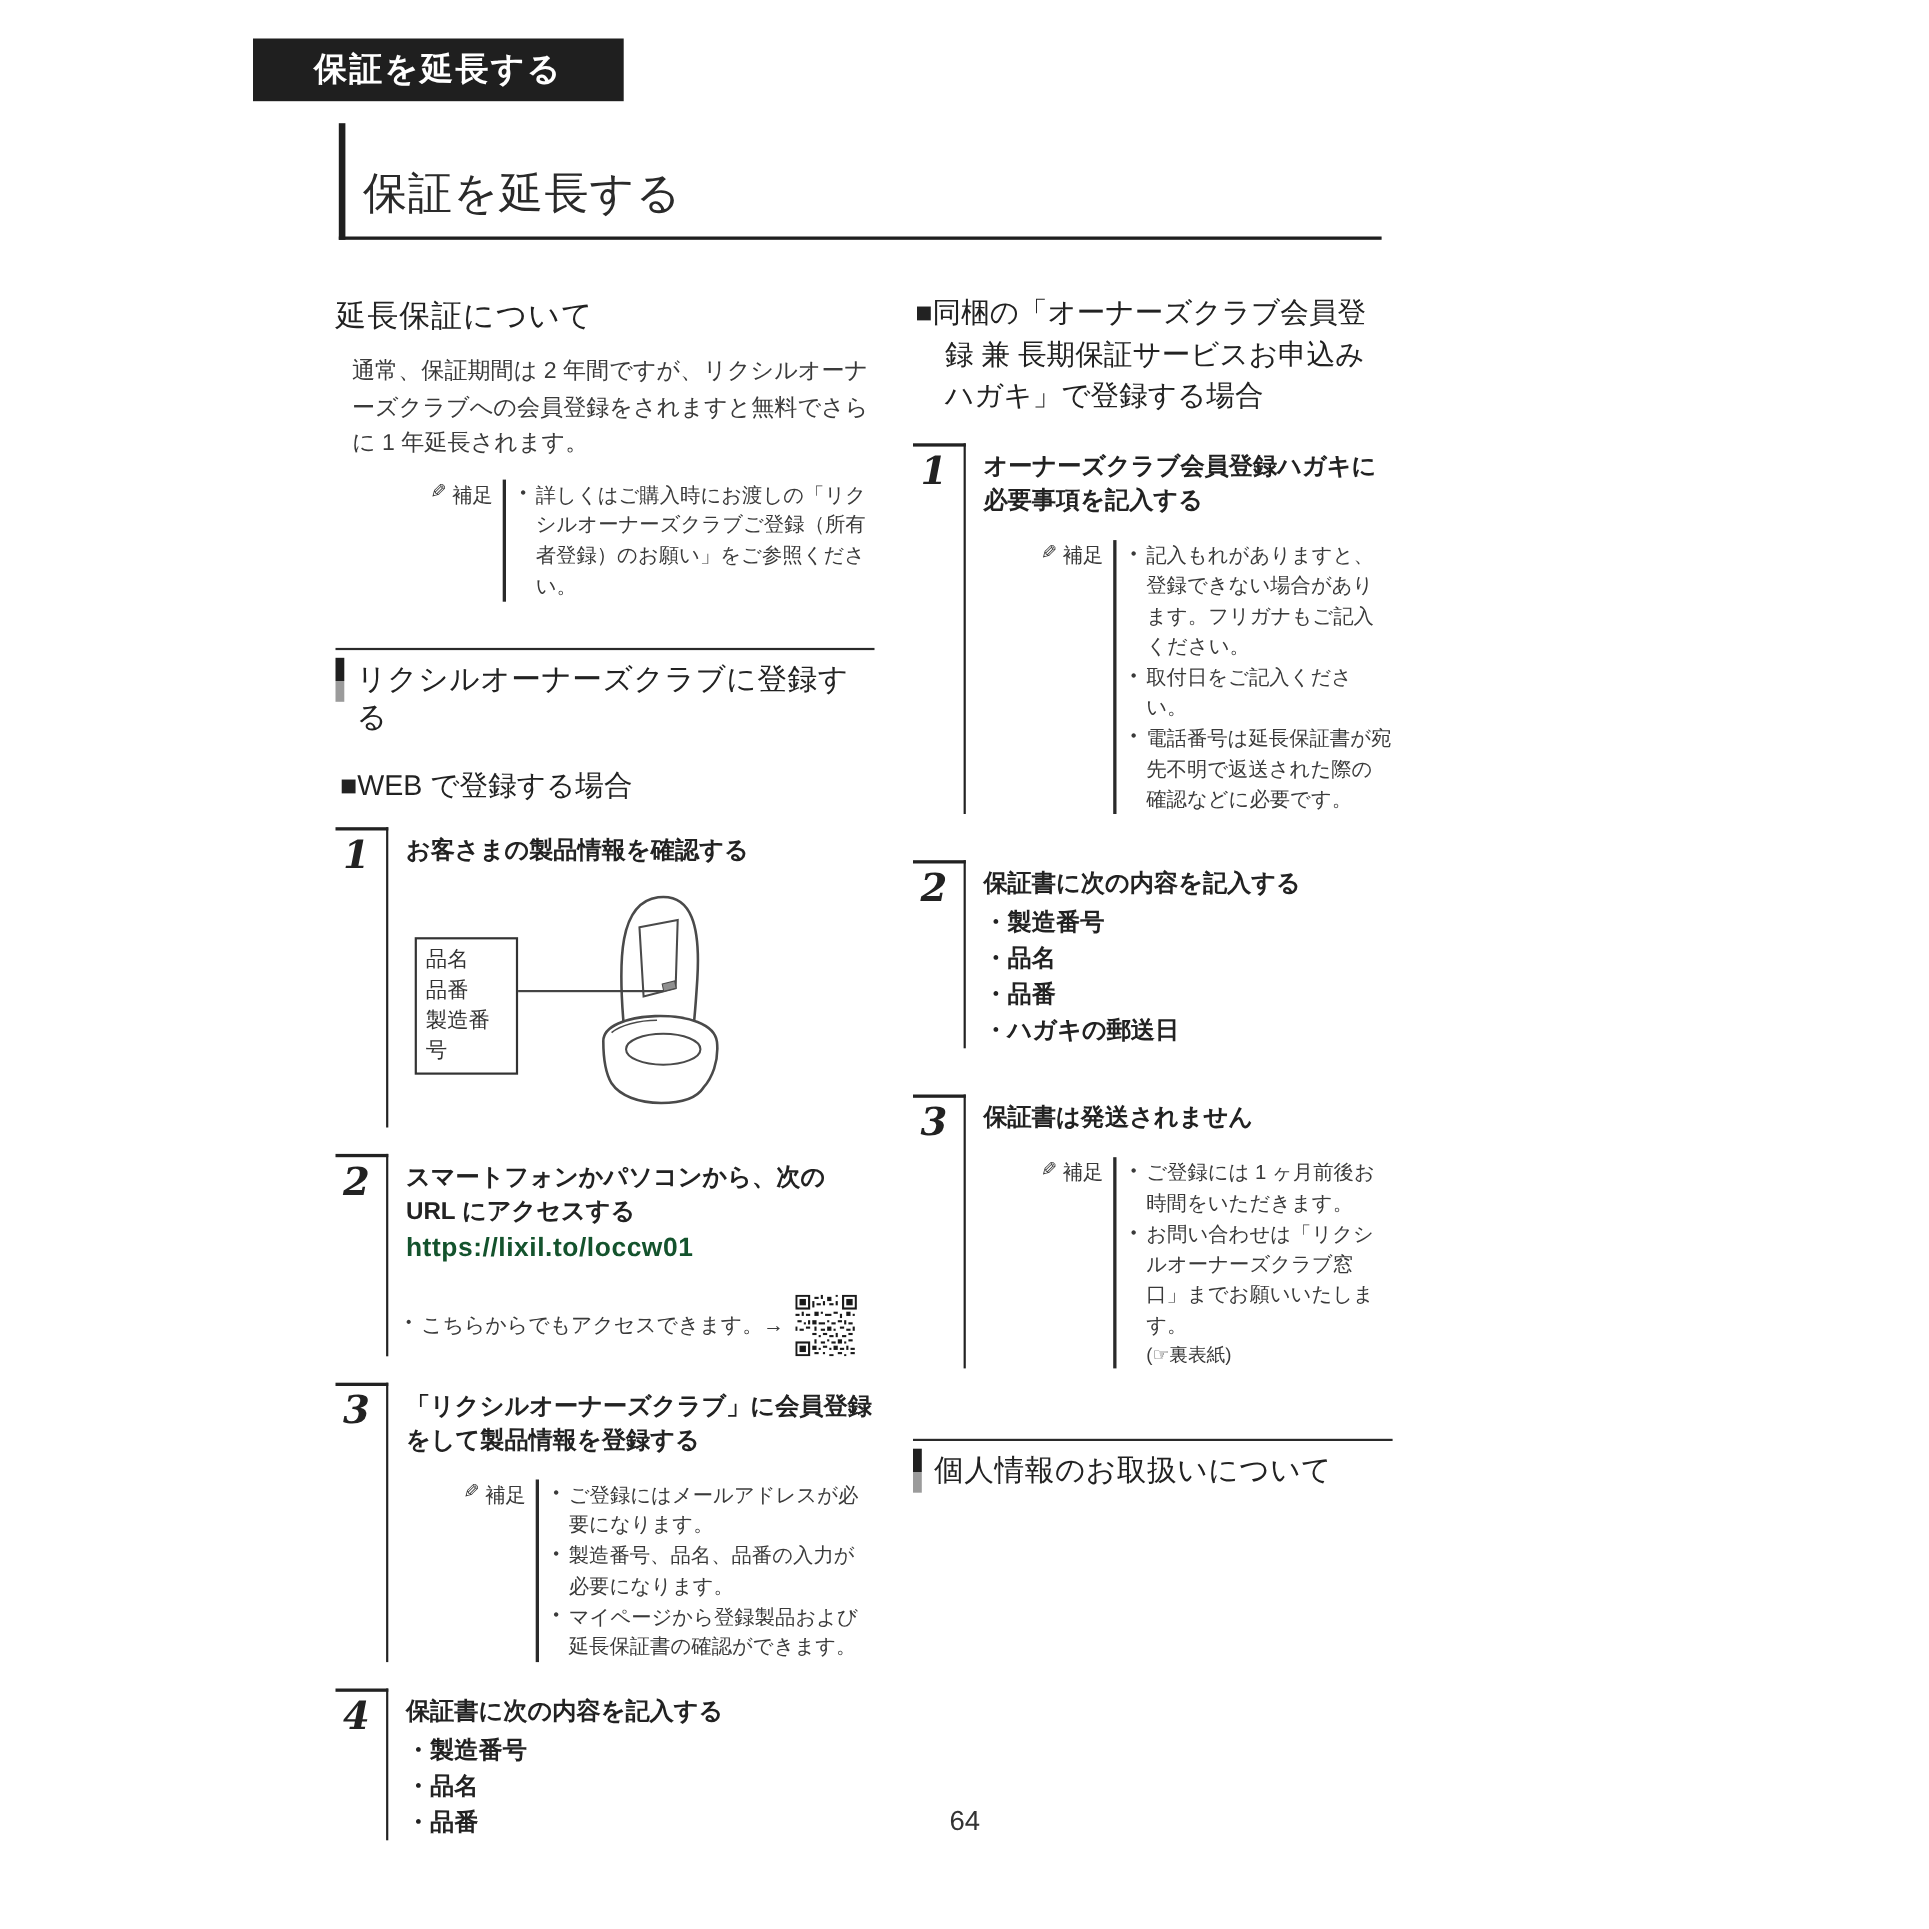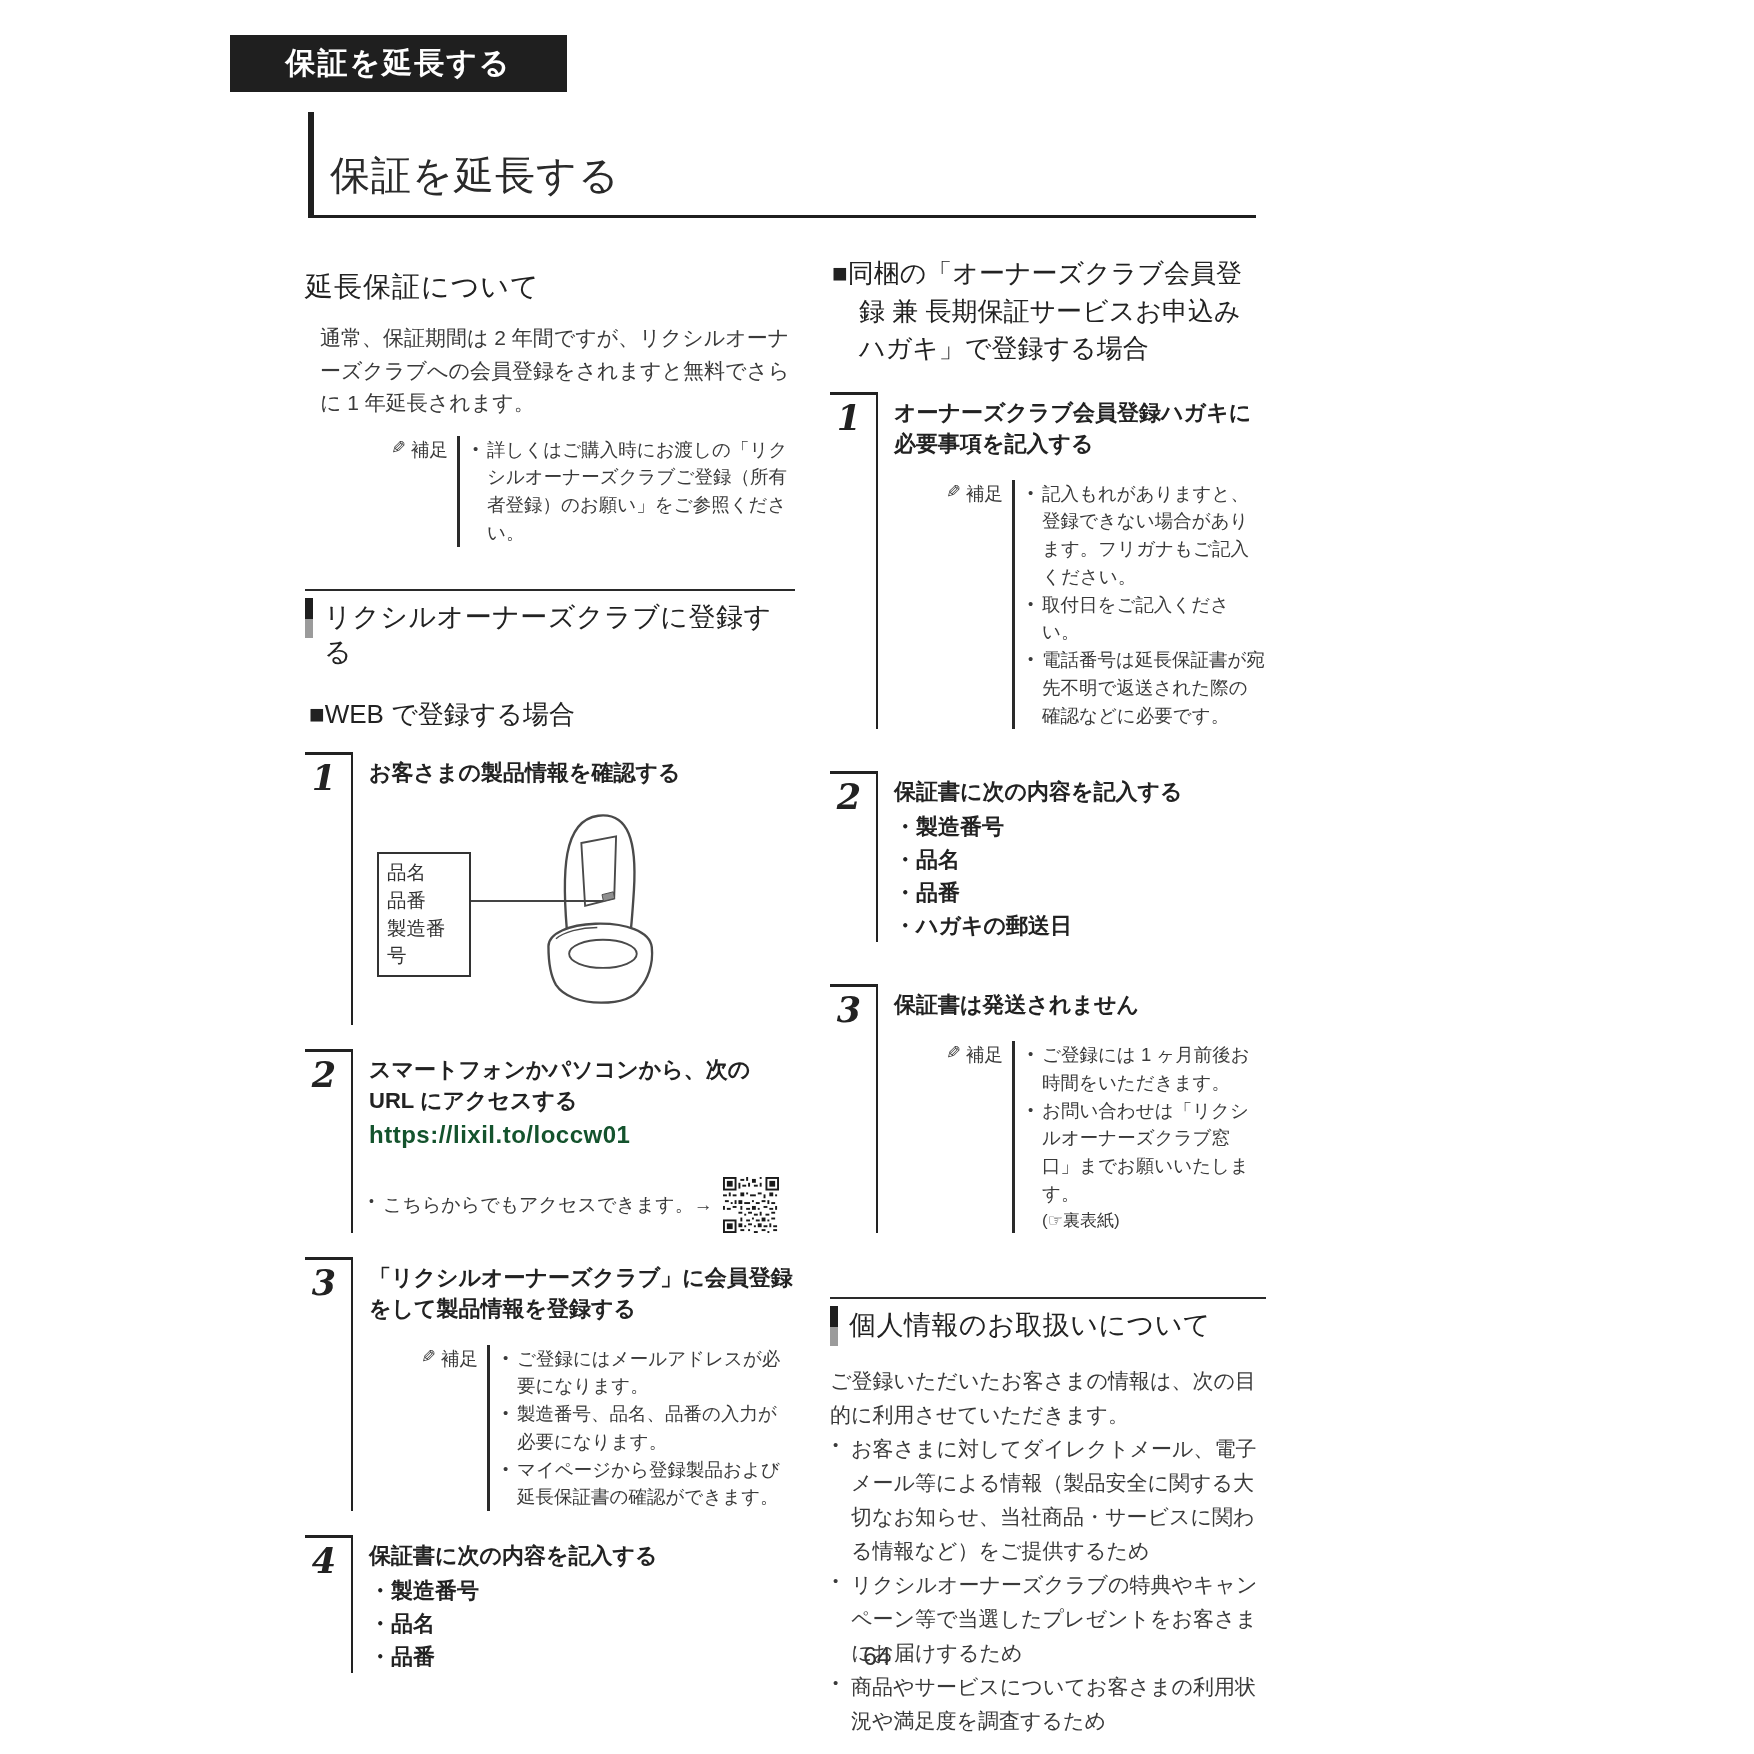--- a/index.html
+++ b/index.html
@@ -26,21 +26,21 @@
     width: 948px; height: 106px;
     border-left: 6px solid #1f1f1f;
     border-bottom: 3px solid #1f1f1f;
     display: flex; align-items: flex-end;
     padding: 0 0 12px 16px;
   }
   .title-block h1 { font-size: 40px; font-weight: normal; color: #2a2a2a; letter-spacing: 1px; }
 
   
   .col-left  { position: absolute; left: 305px; top: 268px; width: 490px; }
-  .col-right { position: absolute; left: 830px; top: 251px; width: 436px; }
+  .col-right { position: absolute; left: 830px; top: 262px; width: 436px; }
 
   h2.plain { font-size: 28px; font-weight: normal; color: #222; margin-bottom: 16px; letter-spacing: 1px; }
   p.body { font-size: 21px; line-height: 1.55; padding-left: 15px; color: #3a3a3a; }
 
   
   .note { display: flex; margin-top: 16px; font-size: 18.5px; color: #3a3a3a; }
   .note.sec1 { margin-left: 86px; }
   .note.instep { margin-left: 52px; margin-top: 20px; }
   .note-label { flex: 0 0 66px; display: flex; align-items: flex-start; gap: 5px; padding-top: 1px; white-space: nowrap; }
   .pencil { display: inline-block; transform: scaleX(-1); font-size: 18px; }
@@ -340,25 +340,18 @@
           </div>
         </div>
       </div>
     </div>
 
     <div class="bar-section privacy">
       <div class="bar-mark"></div>
       <h2>個人情報のお取扱いについて</h2>
     </div>
 
-    <div class="privacy-text">
-      <p>ご登録いただいたお客さまの情報は、次の目的に利用させていただきます。</p>
-      <p class="pbullet">お客さまに対してダイレクトメール、電子メール等による情報（製品安全に関する大切なお知らせ、当社商品・サービスに関わる情報など）をご提供するため</p>
-      <p class="pbullet">リクシルオーナーズクラブの特典やキャンペーン等で当選したプレゼントをお客さまにお届けするため</p>
-      <p class="pbullet">商品やサービスについてお客さまの利用状況や満足度を調査するため</p>
-
-    </div>
 
   </div>
 
   <div class="footer">64</div>
 
 </div>
 
 </body></html>

